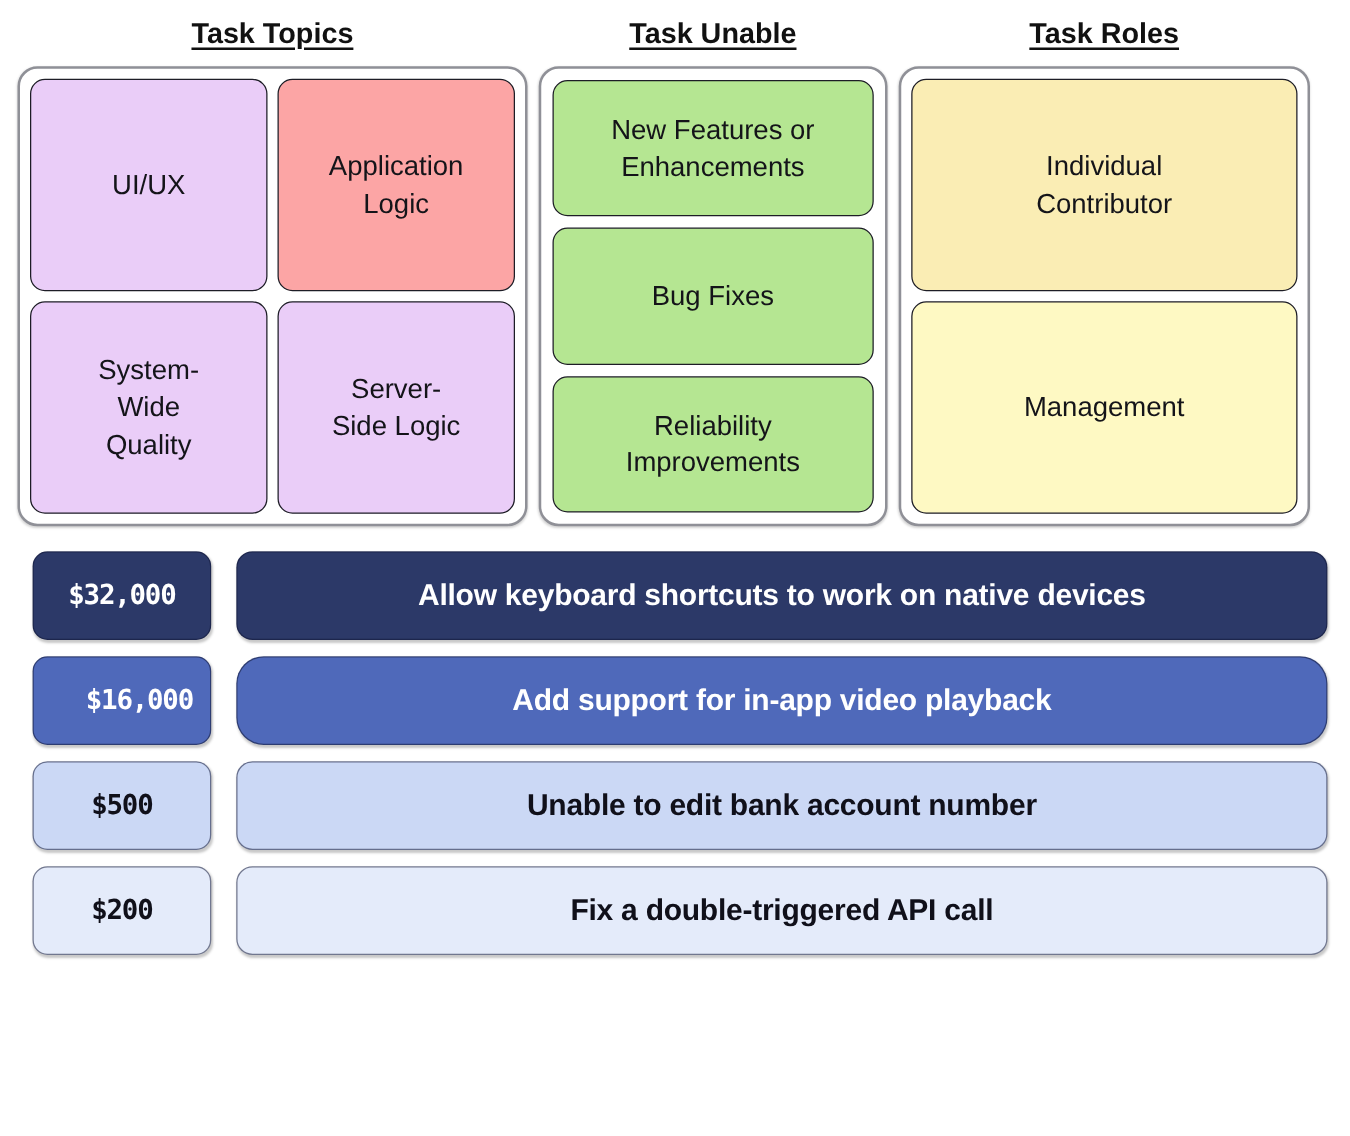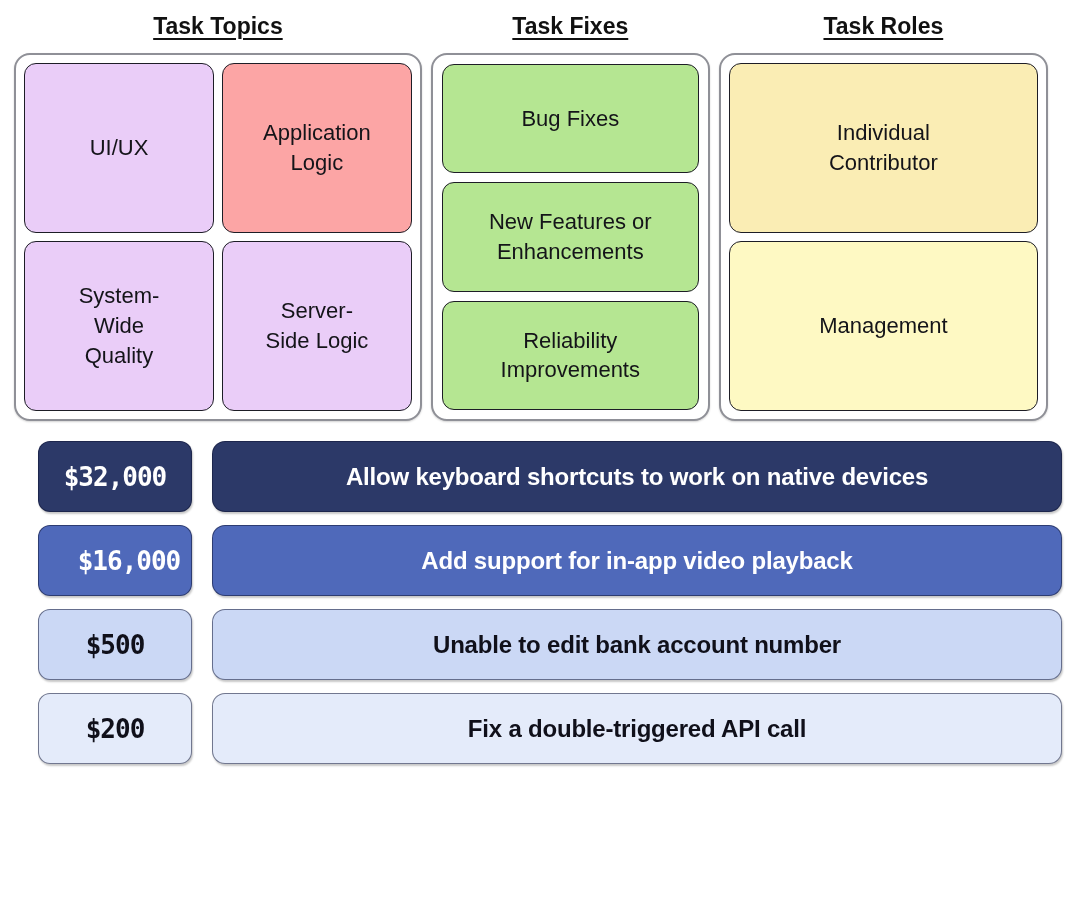--- a/index.html
+++ b/index.html
@@ -94,32 +94,31 @@
   .rows {
     margin-top: 20px;
     padding: 0 18px 0 26px;
     display: flex;
     flex-direction: column;
     gap: 13px;
   }
   .row { display: flex; gap: 20px; height: 71px; }
 
   .price {
-    width: 154px;
+    width: 143px;
     border-radius: 12px;
     border: 1.5px solid rgba(18, 24, 55, 0.55);
     box-shadow: 1px 2px 2px rgba(0,0,0,0.22);
     display: flex;
     align-items: center;
     justify-content: center;
     font-family: "DejaVu Sans Mono", monospace;
     font-weight: 700;
-    font-size: 26px;
+    font-size: 22px;
     letter-spacing: -1px;
-    margin-left: 12px;
   }
   .task {
     flex: 1;
     border-radius: 13px;
     border: 1.5px solid rgba(18, 24, 55, 0.55);
     box-shadow: 1px 2px 2px rgba(0,0,0,0.22);
     display: flex;
     align-items: center;
     justify-content: center;
     text-align: center;
@@ -151,28 +150,28 @@
           <span>System-Wide Quality</span>
         </div>
         <div class="box" style="background-color: rgb(234, 205, 248);">
           <span>Server-Side Logic</span>
         </div>
       </div>
     </div>
 
     <div class="col col-types">
       <div class="col-header">
-        <span>Task Fixes</span>
+        <span>Task Unable</span>
       </div>
       <div class="panel panel-types">
         <div class="box" style="background-color: rgb(181, 230, 146);">
+          <span>New Features or Enhancements</span>
+        </div>
+        <div class="box" style="background-color: rgb(181, 230, 146);">
           <span>Bug Fixes</span>
-        </div>
-        <div class="box" style="background-color: rgb(181, 230, 146);">
-          <span>New Features or Enhancements</span>
         </div>
         <div class="box" style="background-color: rgb(181, 230, 146);">
           <span>Reliability Improvements</span>
         </div>
       </div>
     </div>
 
     <div class="col col-roles">
       <div class="col-header">
         <span>Task Roles</span>
@@ -192,21 +191,21 @@
 
   <div class="rows">
 
     <div class="row">
       <div class="price" style="background-color: rgb(44, 57, 104); color: rgb(255, 255, 255);">$32,000</div>
       <div class="task" style="background-color: rgb(44, 57, 104); color: rgb(255, 255, 255);">Allow keyboard shortcuts to work on native devices</div>
     </div>
 
     <div class="row">
       <div class="price" style="background-color: rgb(79, 105, 186); color: rgb(255, 255, 255); padding-left: 28px;">$16,000</div>
-      <div class="task" style="background-color: rgb(79, 105, 186); color: rgb(255, 255, 255);">Add support for in-app video playback</div>
+      <div class="task" style="background-color: rgb(79, 105, 186); color: rgb(255, 255, 255); border-radius: 22px;">Add support for in-app video playback</div>
     </div>
 
 
     <div class="row">
       <div class="price" style="background-color: rgb(203, 216, 245); color: rgb(16, 16, 26);">$500</div>
       <div class="task" style="background-color: rgb(203, 216, 245); color: rgb(16, 16, 26);">Unable to edit bank account number</div>
     </div>
 
     <div class="row">
       <div class="price" style="background-color: rgb(228, 235, 250); color: rgb(16, 16, 26);">$200</div>

